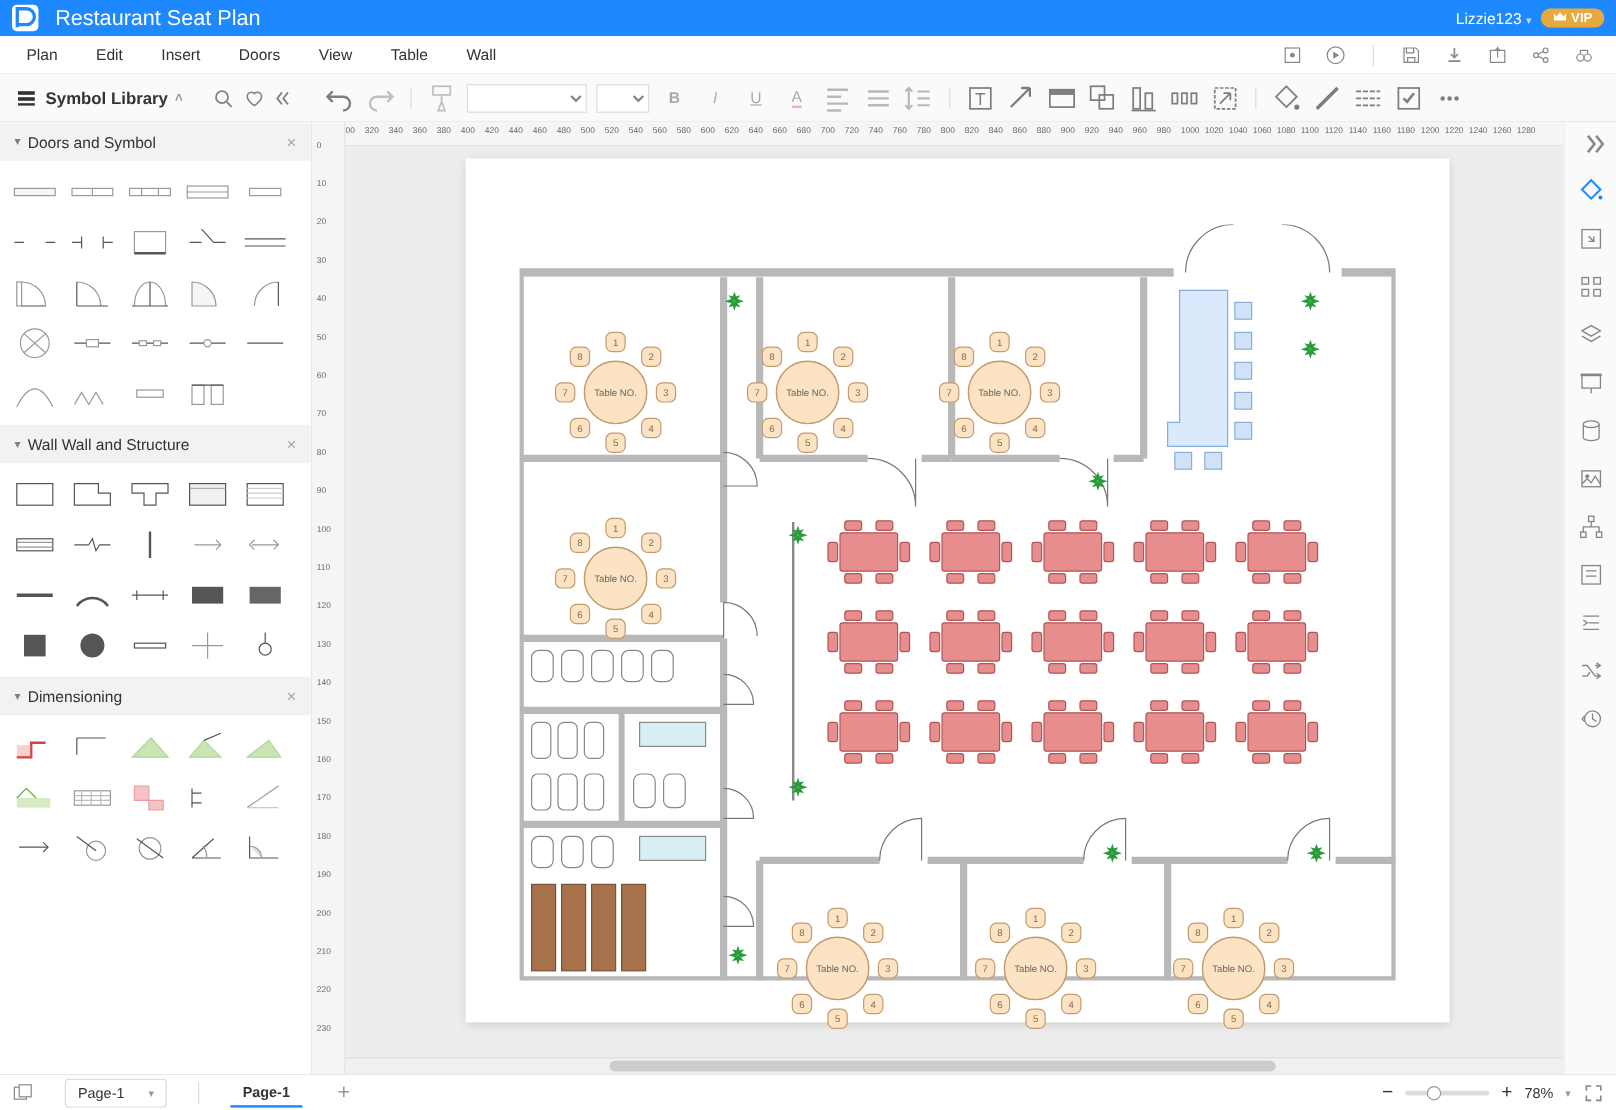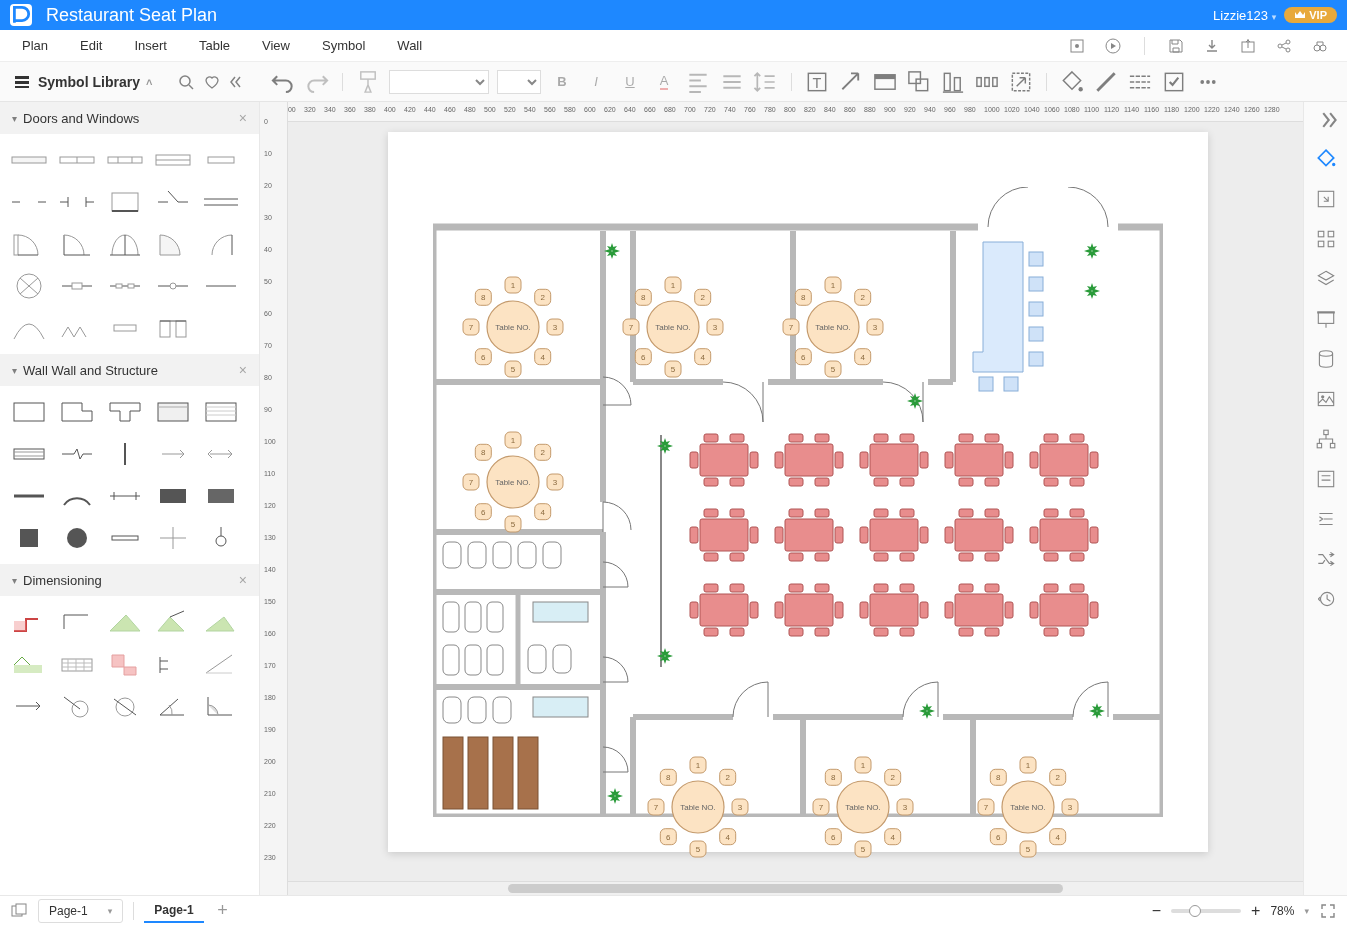--- a/index.html
+++ b/index.html
@@ -48,21 +48,21 @@
 .floorplan { position: absolute; inset: 55px 45px 35px 45px; }
 .scrollbar-h { height: 14px; background: #f0f0f0; border-top: 1px solid #ddd; position: relative; }
 .scrollbar-h .thumb { position: absolute; left: 220px; right: 240px; top: 2px; bottom: 2px; background: #ccc; border-radius: 5px; }
 
 .rsidebar { width: 44px; background: #fafafa; border-left: 1px solid #e8e8e8; display: flex; flex-direction: column; align-items: center; padding-top: 8px; gap: 18px; }
 .rsidebar .collapse { height: 20px; }
 .rbtn { width: 22px; height: 22px; opacity: .7; cursor: pointer; display: flex; align-items: center; justify-content: center; }
 .rbtn.active { color: #1e88ff; opacity: 1; }
 
 .statusbar { height: 30px; border-top: 1px solid #e8e8e8; display: flex; align-items: center; padding: 0 10px; font-size: 12px; }
-.page-tabs { display: flex; align-items: center; gap: 10px; }
+.page-tabs { display: flex; align-items: center; gap: 26px; }
 .ptab { padding: 4px 10px; }
 .ptab.sel-dd { border: 1px solid #ddd; border-radius: 3px; display: flex; align-items: center; gap: 20px; }
 .ptab.active { font-weight: 600; border-bottom: 2px solid #1e88ff; }
 .stat-right { margin-left: auto; display: flex; align-items: center; gap: 10px; }
 .zoom-slider { width: 70px; height: 4px; background: #ddd; border-radius: 2px; position: relative; }
 .zoom-slider .kn { position: absolute; left: 18px; top: -4px; width: 12px; height: 12px; background: #fff; border: 1px solid #999; border-radius: 50%; }
 
 .round-table { position: absolute; }
 .rect-table { position: absolute; width: 62px; height: 48px; }
 .plant { position: absolute; width: 18px; height: 18px; }
@@ -84,23 +84,23 @@
       </svg>
     <span>VIP</span>
   </div>
 </div>
 
 <div class="menubar">
   <div class="menus">
     <div class="menu-item">Plan</div>
     <div class="menu-item">Edit</div>
     <div class="menu-item">Insert</div>
+    <div class="menu-item">Doors</div>
+    <div class="menu-item">View</div>
     <div class="menu-item">Table</div>
-    <div class="menu-item">View</div>
-    <div class="menu-item">Symbol</div>
     <div class="menu-item">Wall</div>
   </div>
   <div class="right-icons">
     <div class="icon-btn">
         <svg viewBox="0 0 18 18">
           <rect x="3" y="3" width="12" height="12" fill="none" stroke="#555"></rect>
           <circle cx="9" cy="9" r="2" fill="#555"></circle>
         </svg>
       </div>
     <div class="icon-btn">
@@ -287,21 +287,21 @@
         </svg>
       </div>
   </div>
 </div>
 
 <div class="main">
 
   <div class="sidebar">
     <div class="section-hdr">
       <span class="car">▾</span>
-      <span>Doors and Windows</span>
+      <span>Doors and Symbol</span>
       <span class="x">×</span>
     </div>
     <div class="shapes-grid">
       <div class="shape-cell">
           <svg>
             <rect x="2" y="12" width="34" height="6" fill="#f5f5f5" stroke="#999"></rect>
           </svg>
         </div>
       <div class="shape-cell">
           <svg>

